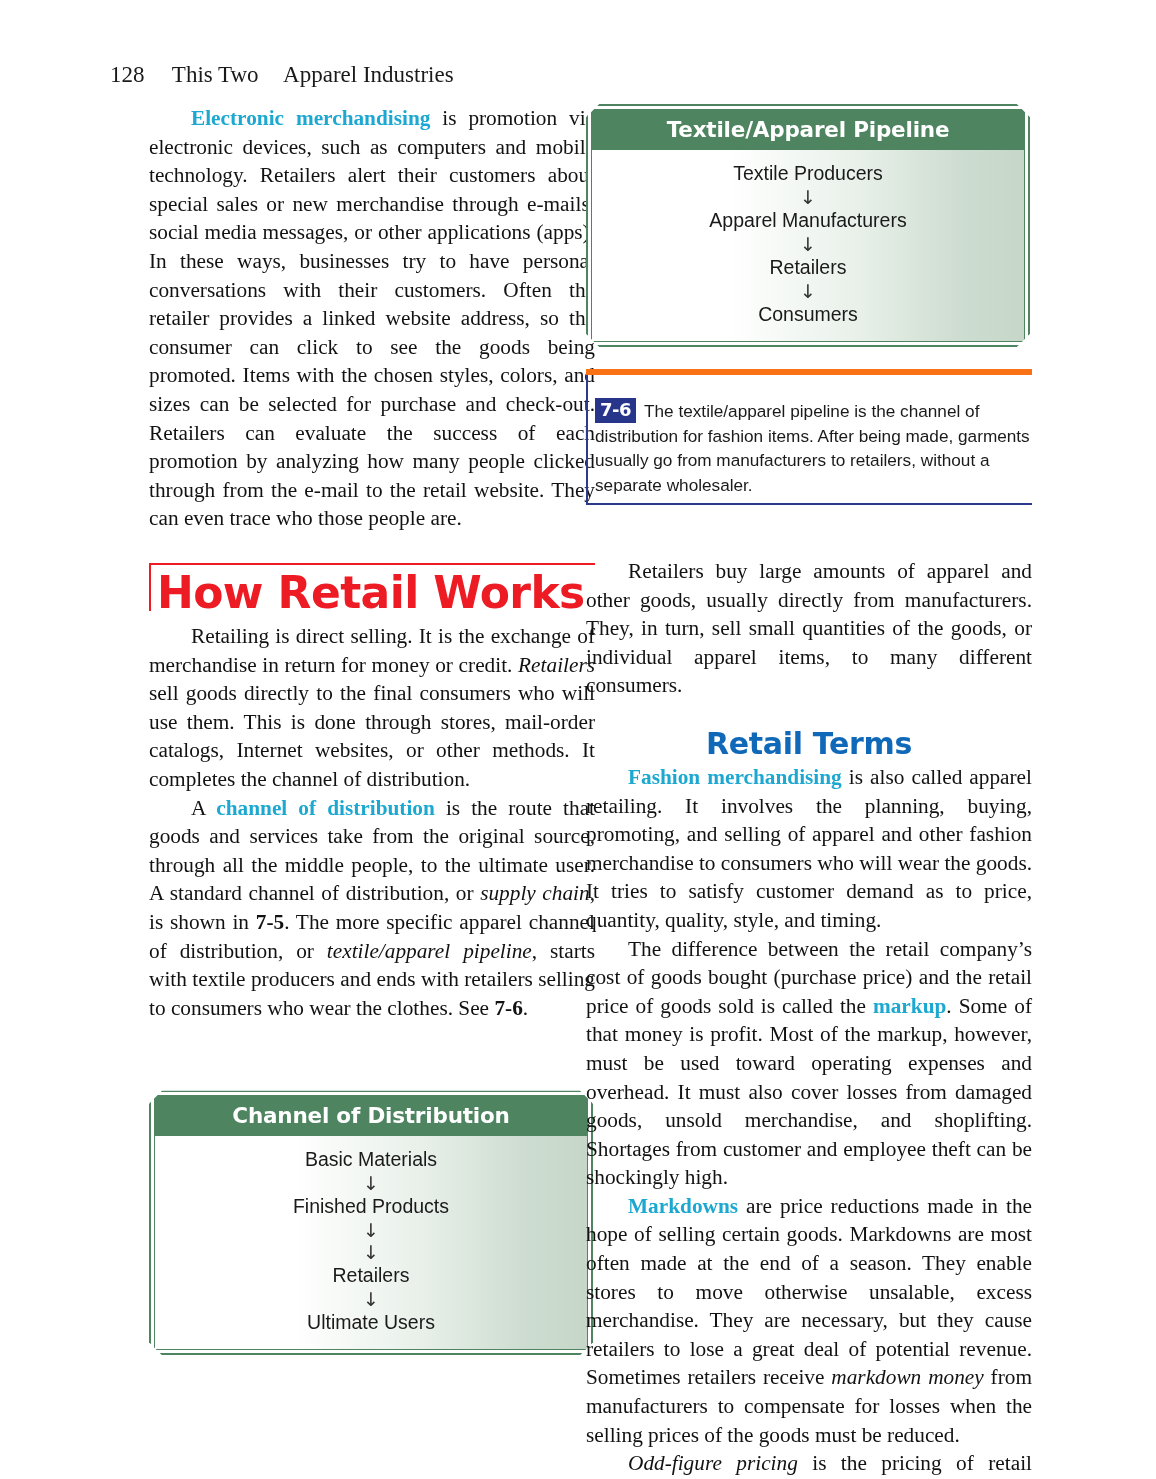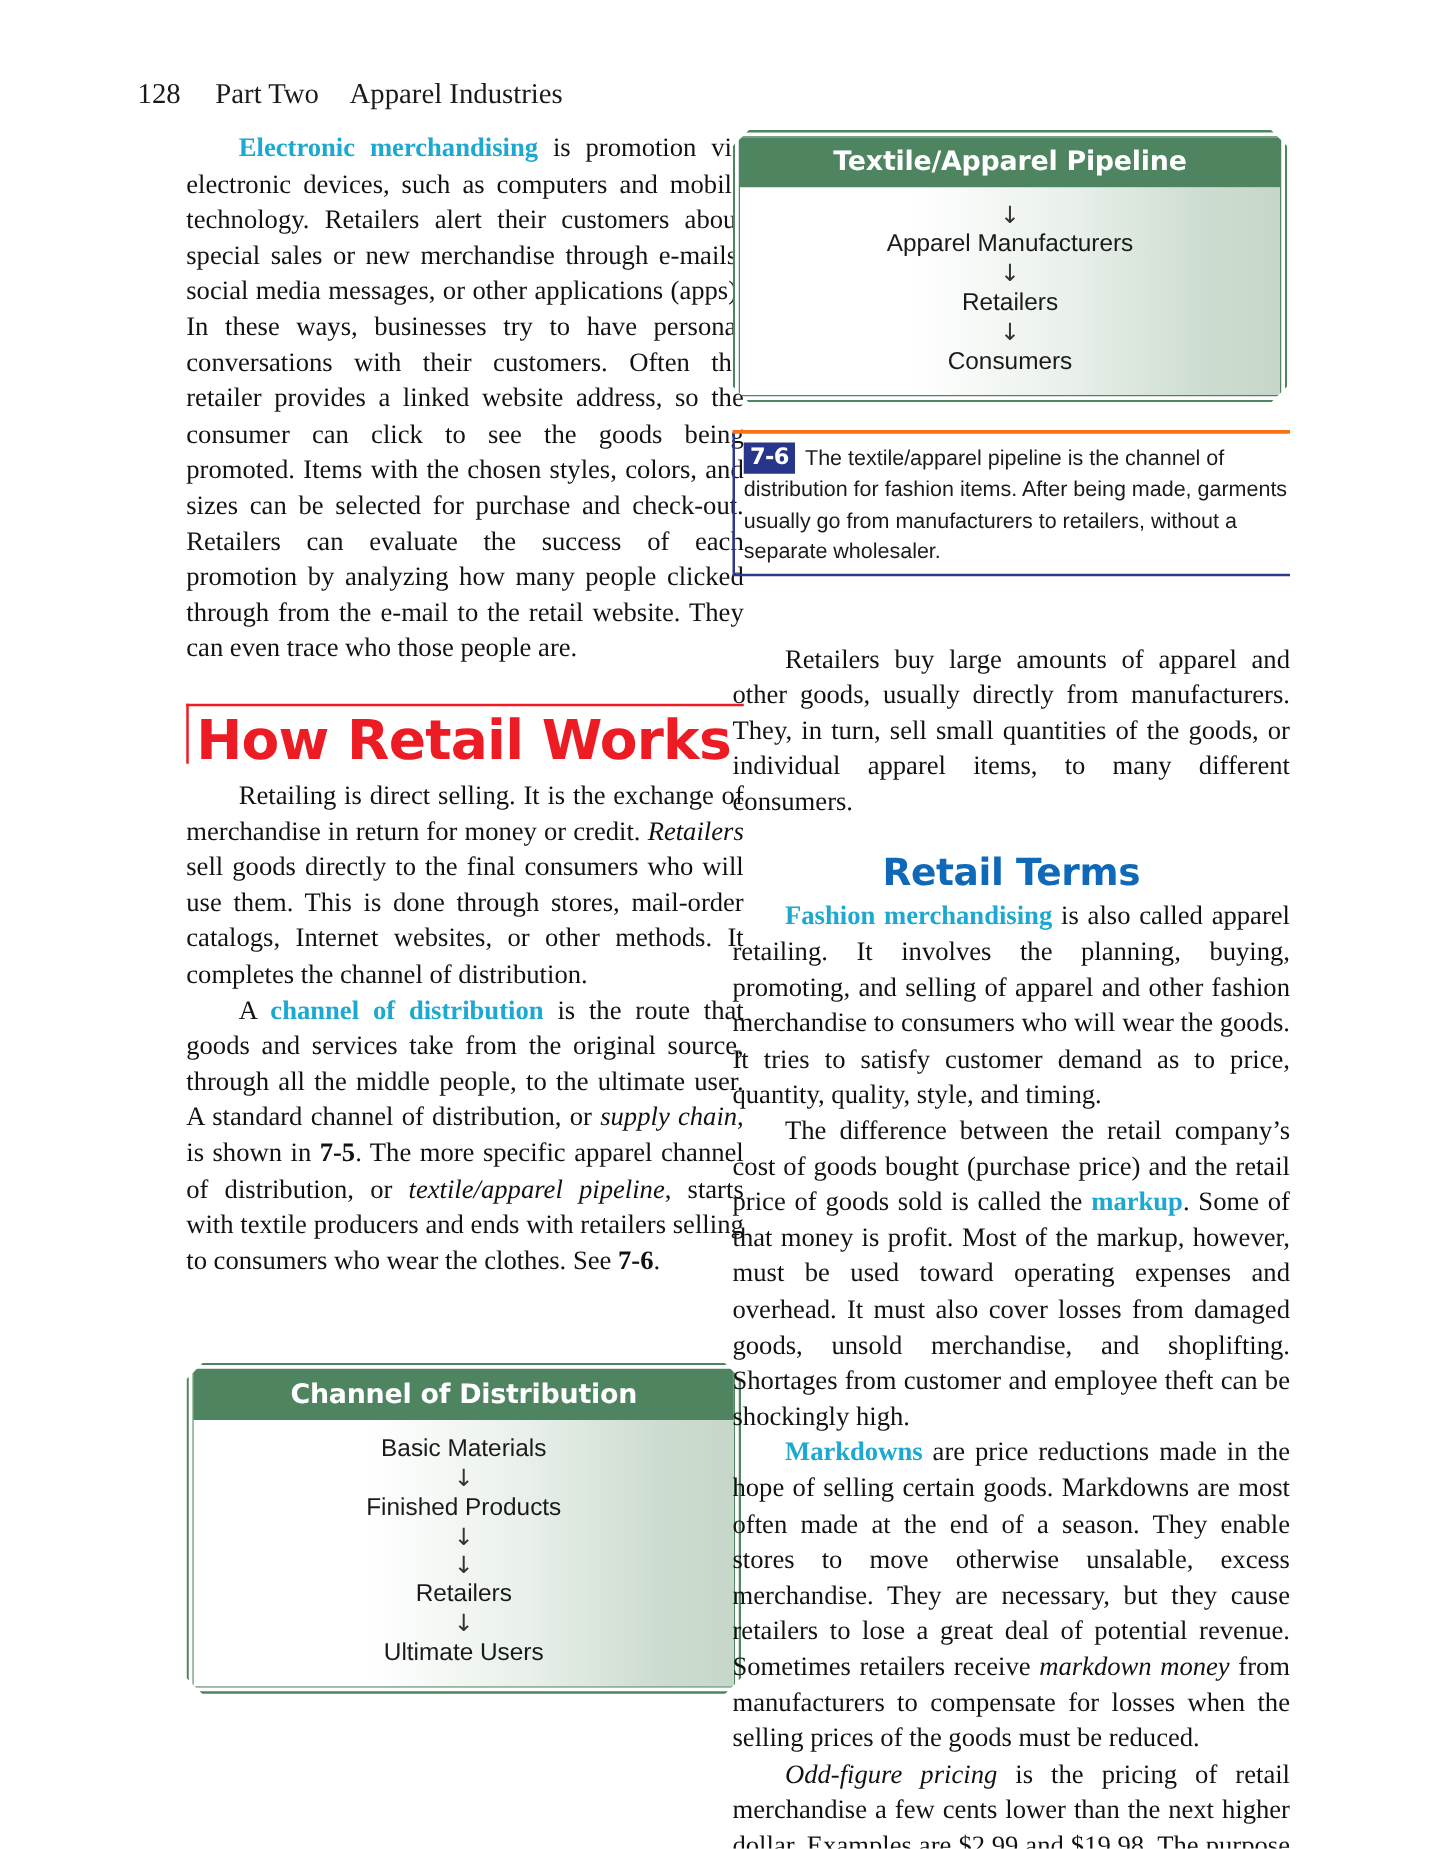--- a/index.html
+++ b/index.html
@@ -95,23 +95,23 @@
     color: #1068B8;
     margin: 26px 0 2px 0;
     letter-spacing: -0.3px;
     text-align: center;
   }
 
   
   .fig-caption {
     position: relative;
     padding-left: 9px;
-    padding-top: 7px;
+    padding-top: 23px;
     padding-bottom: 4px;
-    border-top: 3px solid #f97316;
+    border-top: 6px solid #f97316;
   }
   .fig-caption.with-bottom { border-bottom: 2px solid #2B3A8C; padding-bottom: 6px; }
   .fig-caption::before {
     content: "";
     position: absolute;
     left: 0; top: 0; bottom: 0;
     width: 2px;
     background: #2B3A8C;
   }
   .fig-caption .ctext {
@@ -185,21 +185,21 @@
     line-height: 22px;
   }
 </style>
 </head>
 <body>
 
 <div class="page">
 
   <div class="running-head">
     <span class="folio">128</span>
-    <span class="part">Part Two</span>
+    <span class="part">This Two</span>
     <span>Apparel Industries</span>
   </div>
 
   <div class="col col-left">
 
     <p class="body">
       <span class="term">Electronic merchandising</span><span> is promotion via electronic devices, such as computers and mobile technology. Retailers alert their customers about special sales or new merchandise through e-mails, social media messages, or other applications (apps). In these ways, businesses try to have personal conversations with their customers. Often the retailer provides a linked website address, so the consumer can click to see the goods being promoted. Items with the chosen styles, colors, and sizes can be selected for purchase and check-out. Retailers can evaluate the success of each promotion by analyzing how many people clicked through from the e-mail to the retail website. They can even trace who those people are.</span>
     </p>
 
     <div class="head-red-wrap">
@@ -237,20 +237,21 @@
 
   </div>
 
   <div class="col col-right">
 
     <div class="diagram">
       <div class="diagram-outer">
         <div class="diagram-inner">
           <div class="diagram-title">Textile/Apparel Pipeline</div>
           <div class="diagram-body">
+            <div class="diagram-step">Textile Producers</div>
             <div class="diagram-arrow">↓</div>
             <div class="diagram-step">Apparel Manufacturers</div>
             <div class="diagram-arrow">↓</div>
             <div class="diagram-step">Retailers</div>
             <div class="diagram-arrow">↓</div>
             <div class="diagram-step">Consumers</div>
           </div>
         </div>
       </div>
     </div>

